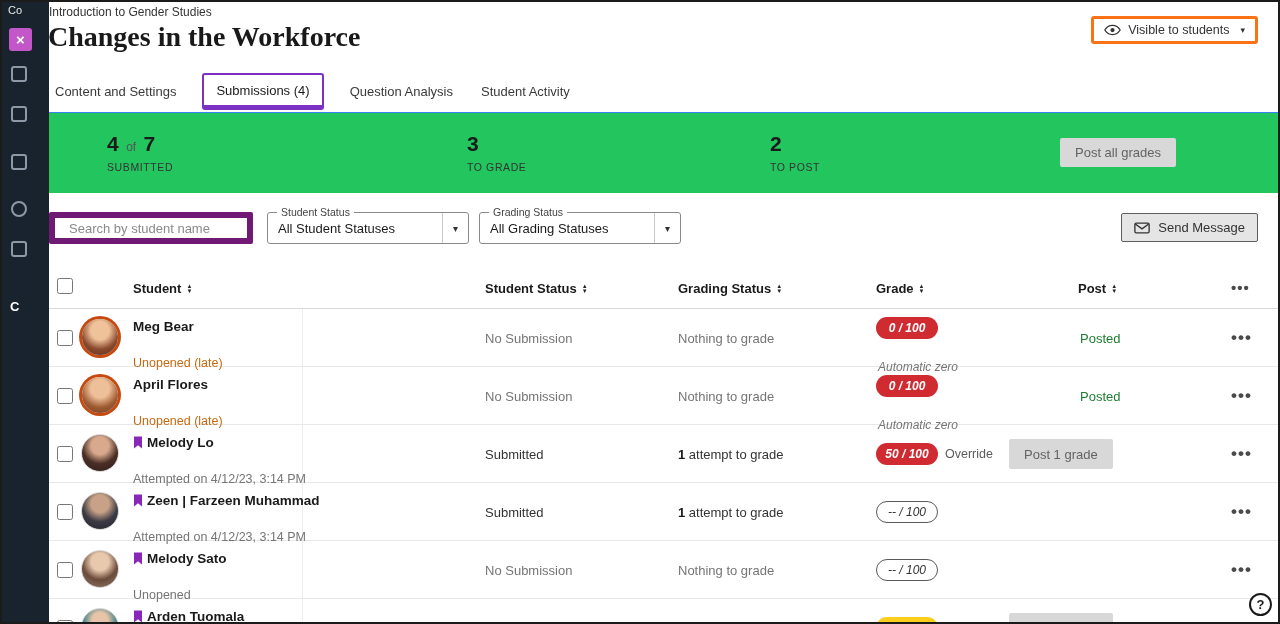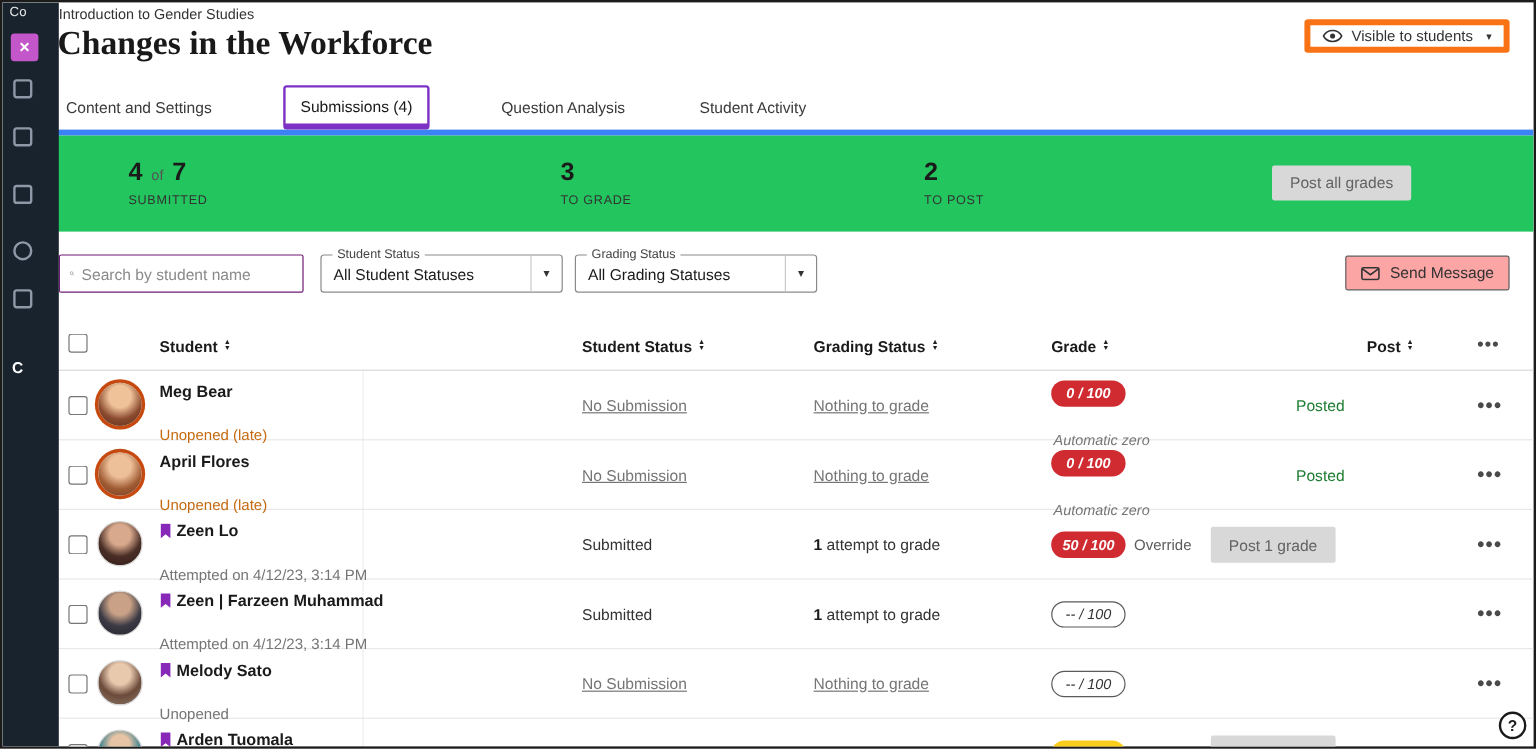--- a/index.html
+++ b/index.html
@@ -16,63 +16,63 @@
   .rail-icon.i1{top:64px;} .rail-icon.i2{top:104px;} .rail-icon.i3{top:152px;}
   .rail-icon.i4{top:199px; border-radius:8px;} .rail-icon.i5{top:239px;}
   .rail-section { position:absolute; left:8px; top:297px; color:#fff; font-size:13px; font-weight:bold; }
   
   .main { position:absolute; left:35px; top:0; right:0; bottom:0; }
   .topbar { position:relative; height:68px; }
   .breadcrumb { position:absolute; left:12px; top:3px; font-size:12px; color:#333; }
   .page-title { position:absolute; left:11px; top:19px; font-family:"Liberation Serif", serif;
                 font-size:28px; color:#191919; }
   .vis-btn { position:absolute; right:20px; top:14px; height:28px; display:flex; align-items:center;
-             gap:7px; padding:0 10px; background:#fff; border:5px solid #f97316; border-radius:3px;
+             gap:7px; padding:0 10px; background:#fff; border:3px solid #f97316; border-radius:3px;
              font-size:12.5px; color:#333; cursor:pointer; }
   .vis-caret { font-size:9px; color:#333; margin-left:4px; }
   
-  .tabs { position:relative; height:43px; display:flex; align-items:center; gap:58px;
-          padding-left:16px; border-bottom:5px solid #3b82f6; }
+  .tabs { position:relative; height:43px; display:flex; align-items:center; gap:24px;
+          padding-left:16px; border-bottom:1px solid #3b82f6; }
   .tab { font-size:13px; color:#3a3a3a; background:none; border:none; cursor:pointer; padding:10px 2px; }
   .tab.active { color:#191919; border:2px solid #7d30c4; border-bottom:5px solid #7d30c4;
                 border-radius:3px; padding:8px 12px 7px; }
   
   .stats { position:relative; height:80px; background:#22c55e; }
   .stat { position:absolute; top:19px; }
   .stat .num { font-size:21px; font-weight:bold; color:#1a1a1a; }
   .stat .conn { font-size:12px; color:#555; margin:0 3px; }
   .stat .lbl { font-size:10.5px; letter-spacing:0.6px; color:#333; margin-top:5px; }
   .stat.s1{left:70px;} .stat.s2{left:430px;} .stat.s3{left:733px;}
   .gray-btn { background:#d8d8d8; color:#636363; border:none; border-radius:2px; font-size:13px;
               height:29px; padding:0 15px; cursor:pointer; font-family:"Liberation Sans",sans-serif;}
   .post-all { position:absolute; top:25px; right:102px; }
   
   .filterbar { position:relative; height:70px; }
-  .searchbox { position:absolute; left:12px; top:19px; width:204px; height:32px; border:1px solid #701a75;
+  .searchbox { position:absolute; left:12px; top:19px; width:204px; height:32px; border:6px solid #701a75;
                border-radius:2px; display:flex; align-items:center; padding:0 8px; gap:6px; background:#fff;}
   .searchbox input { border:none; outline:none; flex:1; font-size:13px; color:#333;
                      font-family:"Liberation Sans",sans-serif; }
   .searchbox input::placeholder { color:#8a8a8a; }
   .dd { position:absolute; top:19px; width:202px; height:32px; border:1px solid #8a8a8a; border-radius:3px;
         background:#fff; display:flex; align-items:center; cursor:pointer; }
   .dd.dd1{left:230px;} .dd.dd2{left:442px;}
   .dd-label { position:absolute; top:-7px; left:9px; background:#fff; padding:0 4px; font-size:10.5px; color:#444; }
   .dd-value { flex:1; font-size:13px; color:#1a1a1a; padding-left:10px; white-space:nowrap; overflow:hidden; }
   .dd-caretbox { width:26px; align-self:stretch; display:flex; align-items:center; justify-content:center;
                  border-left:1px solid #c9c9c9; font-size:10px; color:#333; }
   .send-btn { position:absolute; right:20px; top:20px; height:29px; display:flex; align-items:center; gap:8px;
-              padding:12px 12px; background:#fca5a5; border:1px solid #5e5e5e; border-radius:2px; font-size:13px;
+              padding:12px 12px; background:#e5e5e5; border:1px solid #5e5e5e; border-radius:2px; font-size:13px;
               color:#333; cursor:pointer; }
   
   .thead { position:relative; height:46px; border-bottom:1px solid #d9d9d9; }
   .th { position:absolute; top:18px; font-size:13px; font-weight:bold; color:#1a1a1a; cursor:pointer;
         display:flex; align-items:center; gap:5px; background:none; border:none;
         font-family:"Liberation Sans",sans-serif; }
   .sort { display:inline-flex; flex-direction:column; font-size:6px; line-height:5px; color:#222; }
-  .c-student{left:96px;} .c-sstatus{left:448px;} .c-gstatus{left:641px;} .c-grade{left:839px;} .c-post{left:1102px;}
+  .c-student{left:96px;} .c-sstatus{left:448px;} .c-gstatus{left:641px;} .c-grade{left:839px;} .c-post{left:1041px;}
   .cb { position:absolute; left:20px; width:16px; height:16px; accent-color:#444; cursor:pointer; }
   .thead .cb { top:15px; }
   .tbody { position:relative; }
   .freeze-line { position:absolute; left:265px; top:0; bottom:0; width:1px; background:rgba(0,0,0,0.07); }
   .row { position:relative; height:58px; border-bottom:1px solid #e8e8e8; }
   .row .cb { top:21px; }
   .avatar { position:absolute; left:44px; top:9px; width:38px; height:38px; border-radius:50%;
             border:1px solid #d6d6d6; }
   .avatar.ring { border:none; box-shadow:0 0 0 3px #c64a10; width:36px; height:36px; left:45px; top:10px; }
   .av1{background:radial-gradient(circle at 50% 32%,#f0c29a 0 30%,#8a4a2e 62%,#5b2d1c);}
@@ -82,21 +82,21 @@
   .av5{background:radial-gradient(circle at 50% 30%,#e8c9ae 0 28%,#6b4a3a 58%,#8d7a6a);}
   .av6{background:radial-gradient(circle at 50% 32%,#e8c4a6 0 26%,#2e7d8c 58%,#1f5a66);}
   .namecell { position:absolute; left:96px; top:10px; }
   .nameline { display:flex; align-items:center; gap:4px; }
   .sname { font-size:13.5px; font-weight:bold; color:#1a1a1a; cursor:pointer; }
   .sub { font-size:12.5px; margin-top:22px; }
   .sub.late { color:#c56a11; }
   .sub.mutet { color:#757575; }
   .cell { position:absolute; top:50%; transform:translateY(-50%); font-size:13px; }
   .cell.sstatus{left:448px;} .cell.gstatus{left:641px;}
-  .mut { color:#757575;text-decoration:underline; } .drk { color:#333; }
+  .mut { color:#757575; } .drk { color:#333; }
   .gbold { font-weight:bold; color:#1a1a1a; }
   .gradecell { position:absolute; left:839px; top:0; height:100%;font-style:italic; }
   .pill { display:inline-block; min-width:62px; height:22px; line-height:22px; border-radius:11px;
           text-align:center; font-size:12px; font-weight:bold; padding:0 8px; cursor:pointer; }
   .pill.red { background:#cf2b31; color:#fff; }
   .pill.yellow { background:#fcce1c; color:#fff; }
   .pill.outline { background:#fff; color:#333; border:1px solid #5a5a5a; line-height:20px; font-weight:normal; }
   .pill.pt8 { margin-top:8px; } .pill.pt18 { margin-top:18px; }
   .gnote { font-size:12px; color:#757575; margin-top:21px; margin-left:2px; }
   .override { position:absolute; left:908px; top:50%; transform:translateY(-50%); font-size:12.5px; color:#5c5c5c; }
@@ -276,21 +276,21 @@
       </div>
 
       <div class="row">
         <input type="checkbox" class="cb" style="">
         <div class="avatar av3"></div>
         <div class="namecell">
           <div class="nameline">
             <svg class="flag" width="10" height="13" viewBox="0 0 10 13">
                 <path d="M1 0.5h8v12l-4-3.2-4 3.2z" fill="#8728b8"></path>
               </svg>
-            <span class="sname">Zeen Lo</span>
+            <span class="sname">Melody Lo</span>
           </div>
           <div class="sub mutet">Attempted on 4/12/23, 3:14 PM</div>
         </div>
         <div class="cell sstatus drk">Submitted</div>
         <div class="cell gstatus drk"><span class="gbold">1</span><span> attempt to grade</span></div>
         <div class="gradecell">
           <span class="pill red pt18">50 / 100</span>
         </div>
         <span class="override">Override</span>
         <button class="gray-btn post-grade">Post 1 grade</button>

